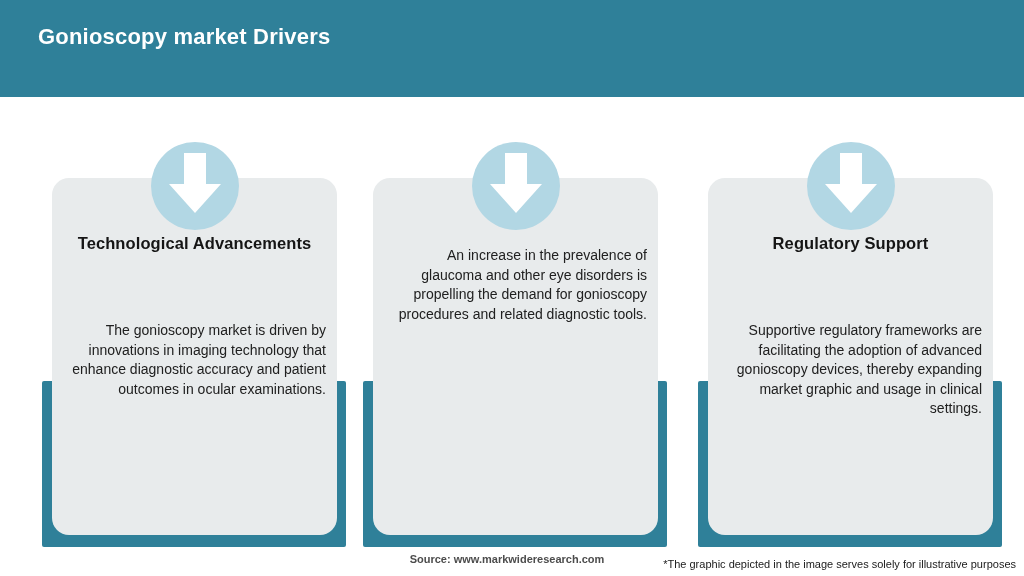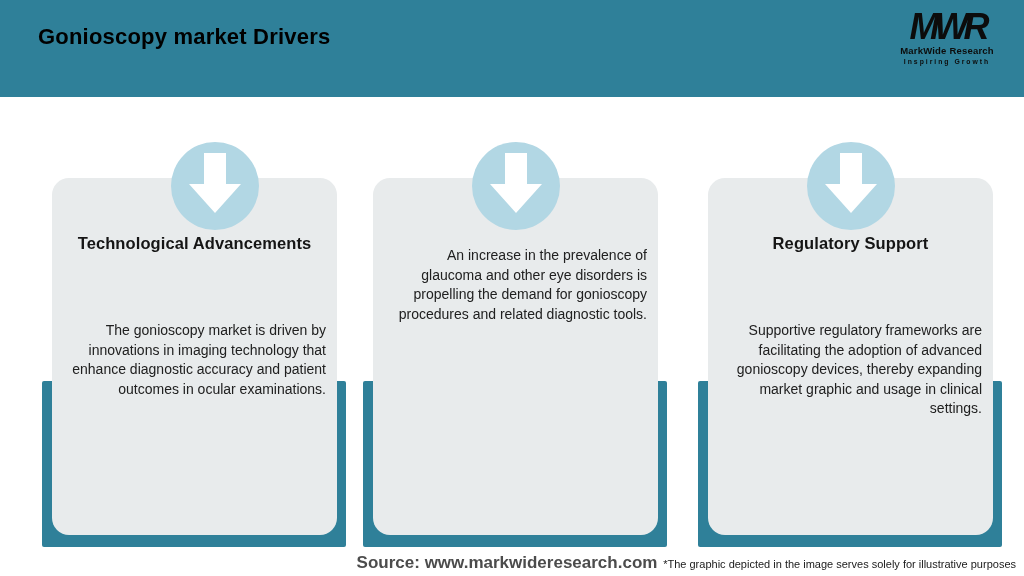--- a/index.html
+++ b/index.html
@@ -8,36 +8,36 @@
     background:#ffffff;
     font-family:"Liberation Sans", sans-serif;
   }
   
   .header{
     position:absolute;left:0;top:0;width:1024px;height:97px;
     background:#2f8099;
   }
   .header-title{
     position:absolute;left:38px;top:24px;
-    font-size:22px;font-weight:bold;color:#000000;letter-spacing:.2px;
+    font-size:22px;font-weight:bold;color:#ffffff;letter-spacing:.2px;
   }
   .logo{
     position:absolute;right:22px;top:8px;width:110px;
     text-align:center;color:#0c0c0c;line-height:1;
   }
   .logo-acronym{
     font-size:36px;font-weight:bold;font-style:italic;
     letter-spacing:-5px;transform:scaleY(1.05);display:inline-block;
   }
   .logo-name{font-size:9.5px;font-weight:bold;margin-top:2px;letter-spacing:.2px;}
   .logo-tagline{font-size:6.8px;font-weight:bold;letter-spacing:2px;margin-top:3px;}
 
   
   .col{position:absolute;top:142px;width:285px;height:410px;}
-  .col-1{left:52px;padding-left:41px;}
+  .col-1{left:52px;}
   .col-2{left:373px;}
   .col-3{left:692px;margin-left:16px;}
   .teal-frame{
     position:absolute;left:-10px;top:239px;width:304px;height:166px;
     background:#2f8099;border-radius:2px;z-index:0;
   }
   .card{
     position:absolute;left:0;top:36px;width:285px;height:357px;
     background:#e8ebec;border-radius:17px;z-index:1;
   }
@@ -53,37 +53,32 @@
     letter-spacing:.1px;
   }
   .card-desc{
     margin:68px 11px 0 14px;
     font-size:14px;line-height:19.5px;color:#202020;text-align:right;
   }
 
   
   .source-text{
     position:absolute;left:507px;top:553px;transform:translateX(-50%);
-    font-size:17px;font-weight:bold;color:#4c4c4c;white-space:nowrap;
+    font-size:11px;font-weight:bold;color:#4c4c4c;white-space:nowrap;
   }
   .disclaimer-text{
     position:absolute;right:8px;top:558px;
     font-size:11px;color:#1a1a1a;white-space:nowrap;
   }
 </style>
 </head>
 <body>
 
 <div class="header">
   <div class="header-title">Gonioscopy market Drivers</div>
-  <div class="logo">
-    <div class="logo-acronym">MWR</div>
-    <div class="logo-name">MarkWide Research</div>
-    <div class="logo-tagline">Inspiring Growth</div>
-  </div>
 </div>
 
 <div class="col col-1">
   <div class="teal-frame"></div>
   <div class="card">
     <div class="card-title">Technological Advancements</div>
     <div class="card-desc">The gonioscopy market is driven by innovations in imaging technology that enhance diagnostic accuracy and patient outcomes in ocular examinations.</div>
   </div>
   <div class="circle">
     <svg viewBox="0 0 88 88" width="88" height="88" aria-hidden="true">

